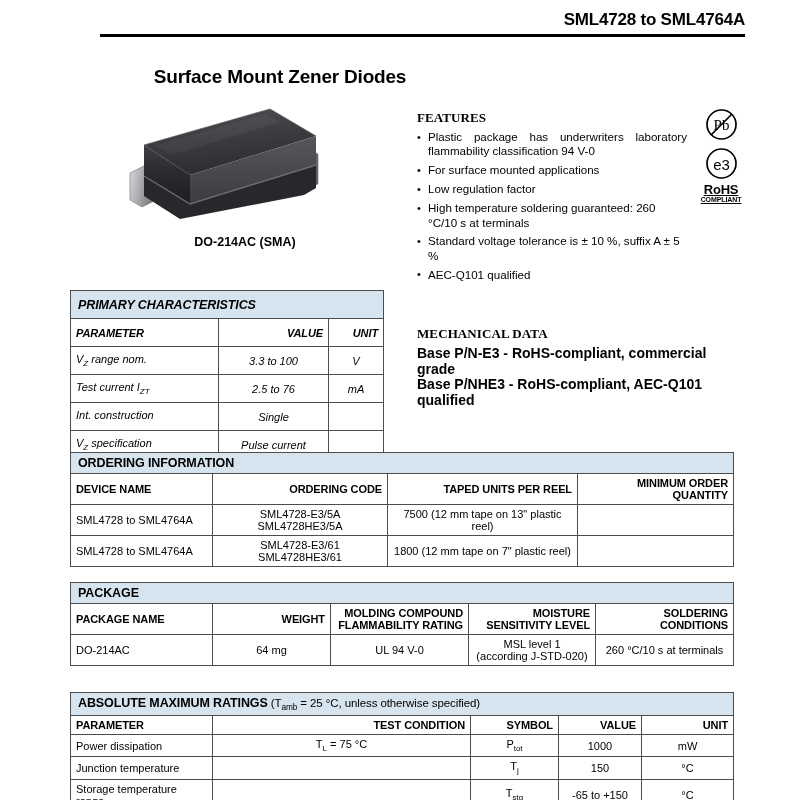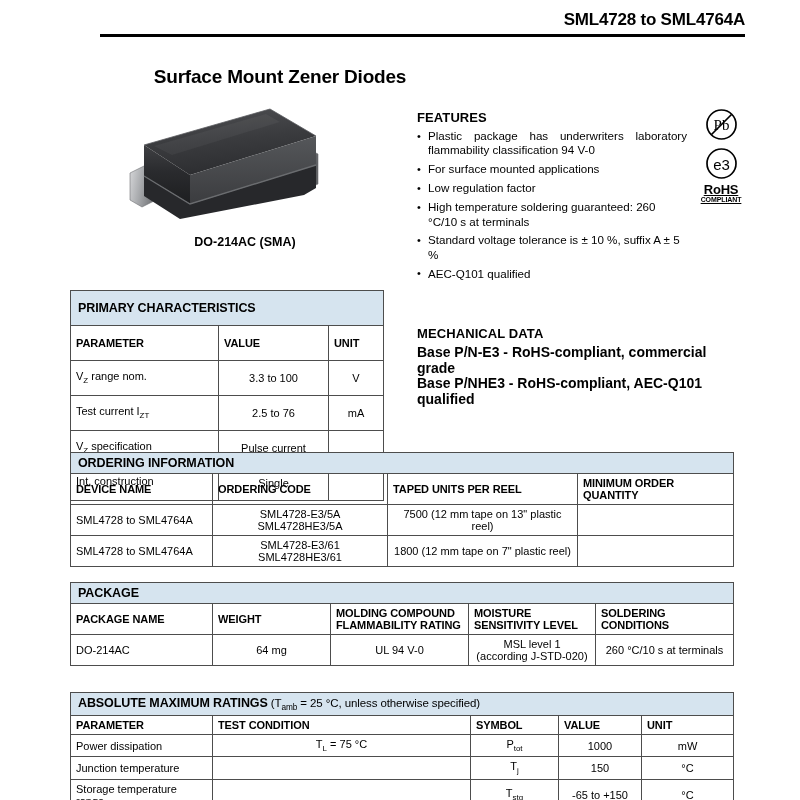--- a/index.html
+++ b/index.html
@@ -81,20 +81,21 @@
     position: absolute;
     left: 417px;
     top: 110px;
     width: 270px;
   }
   .sec-head {
     font-size: 13px;
     font-weight: bold;
     letter-spacing: 0.1px;
     margin-bottom: 4px;
+    font-family: Liberation Serif, serif;
   }
   ul.bullets {
     list-style: none;
     margin: 0;
     padding: 0;
   }
   ul.bullets li {
     position: relative;
     padding-left: 11px;
     font-size: 11.6px;
@@ -173,36 +174,36 @@
     text-align: left;
     padding: 3px 7px;
     border: 1px solid #4d4d4d;
   }
   .dtable .band .band-sub {
     font-weight: normal;
     font-size: 11.5px;
   }
   .dtable .colhead {
     font-weight: bold;
-    text-align: left;
+    text-align: right;
     font-size: 11px;
     letter-spacing: -0.1px;
   }
   .dtable .colhead.left { text-align: left; }
   .dtable td.c { text-align: center; }
   .dtable td.l { text-align: left; }
   sub { font-size: 0.72em; }
 
   
   #tbl-primary  { left: 70px;  top: 290px; width: 313px; }
   #tbl-ordering { left: 70px;  top: 452px; width: 663px; }
   #tbl-package  { left: 70px;  top: 582px; width: 663px; }
   #tbl-amr      { left: 70px;  top: 692px; width: 663px; }
 
-  #tbl-primary tr { height: 35px; }
+  #tbl-primary tr { height: 28px; font-style: italic; }
   #tbl-ordering tr.body-row { height: 30px; }
   #tbl-package tr.body-row { height: 30px; }
   #tbl-amr tr.body-row { height: 22px; }
 </style>
 </head>
 <body>
 
 <div class="page-header">
   <span class="part-range">SML4728 to SML4764A</span>
 </div>
@@ -316,27 +317,27 @@
     <td class="l"><span>V</span><sub>Z</sub><span> range nom.</span></td>
     <td class="c">3.3 to 100</td>
     <td class="c">V</td>
   </tr>
   <tr class="body-row">
     <td class="l"><span>Test current I</span><sub>ZT</sub><span></span></td>
     <td class="c">2.5 to 76</td>
     <td class="c">mA</td>
   </tr>
   <tr class="body-row">
+    <td class="l"><span>Int. construction</span><sub></sub><span></span></td>
+    <td class="c">Single</td>
+    <td class="c"></td>
+  </tr>
+  <tr class="body-row">
     <td class="l"><span>V</span><sub>Z</sub><span> specification</span></td>
     <td class="c">Pulse current</td>
-    <td class="c"></td>
-  </tr>
-  <tr class="body-row">
-    <td class="l"><span>Int. construction</span><sub></sub><span></span></td>
-    <td class="c">Single</td>
     <td class="c"></td>
   </tr>
 </tbody>
   </table>
 
 <table class="dtable" id="tbl-ordering">
   <colgroup>
       <col style="width:142px">
       <col style="width:175px">
       <col style="width:190px">

